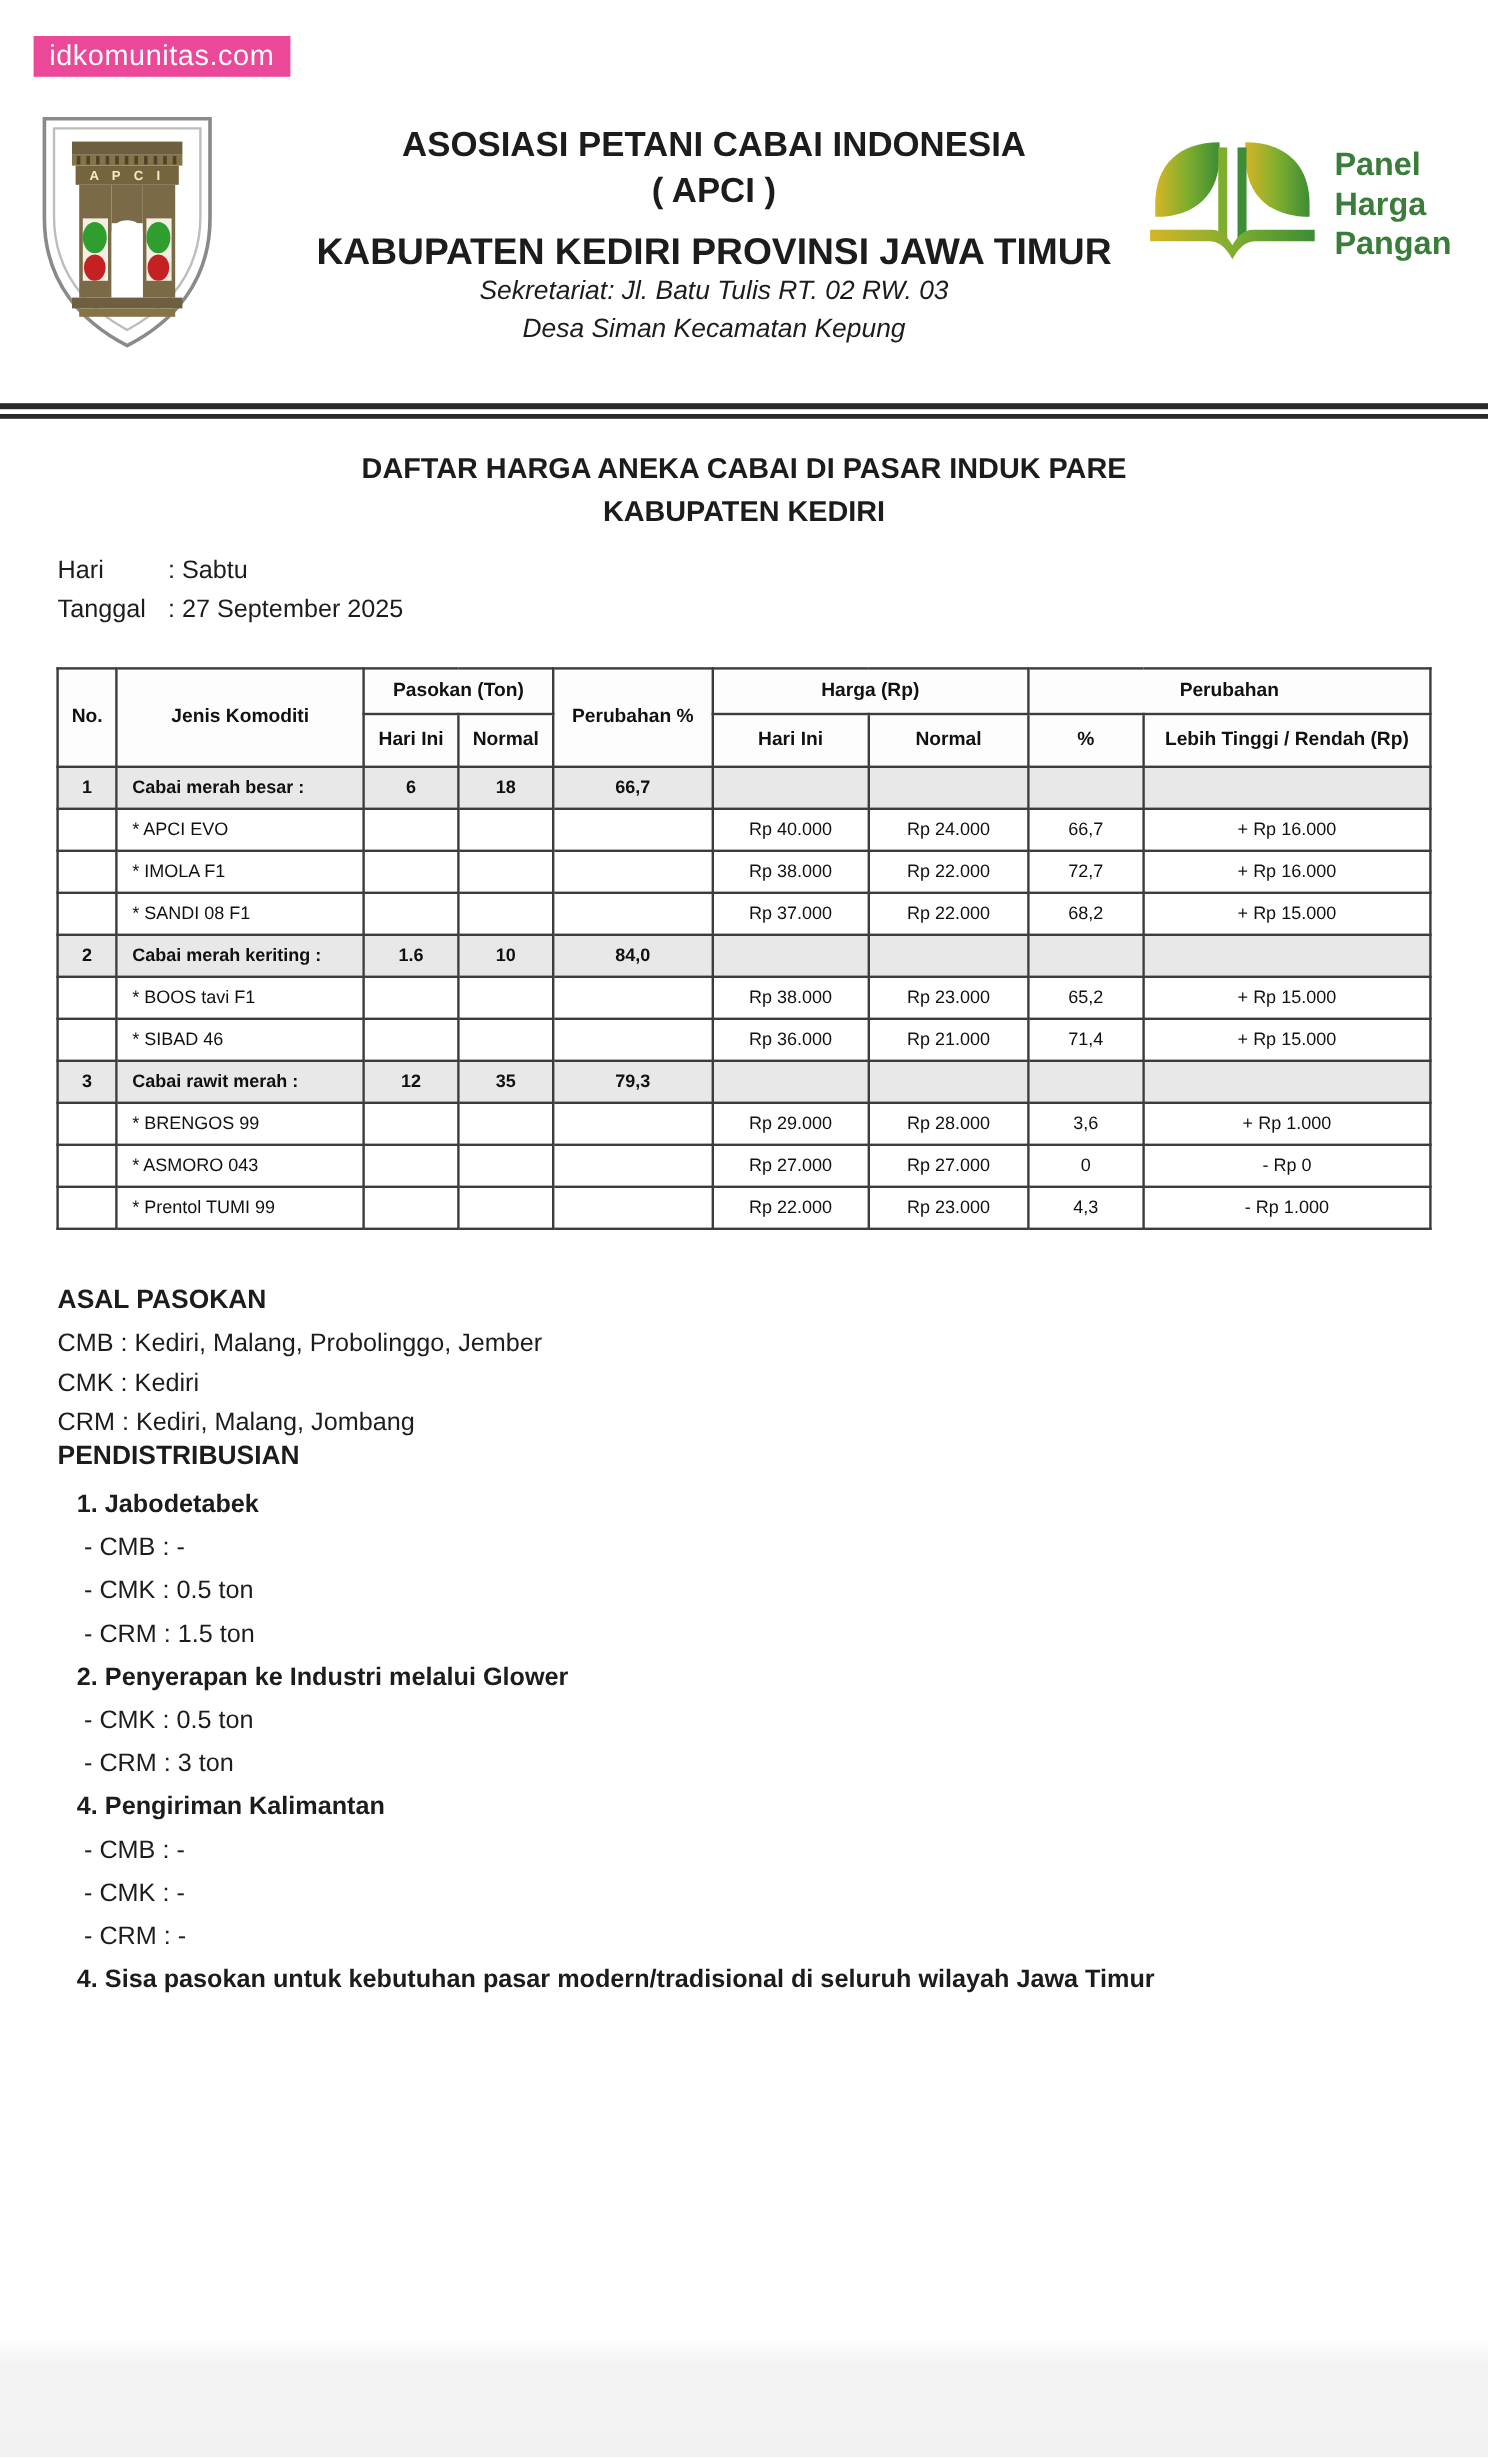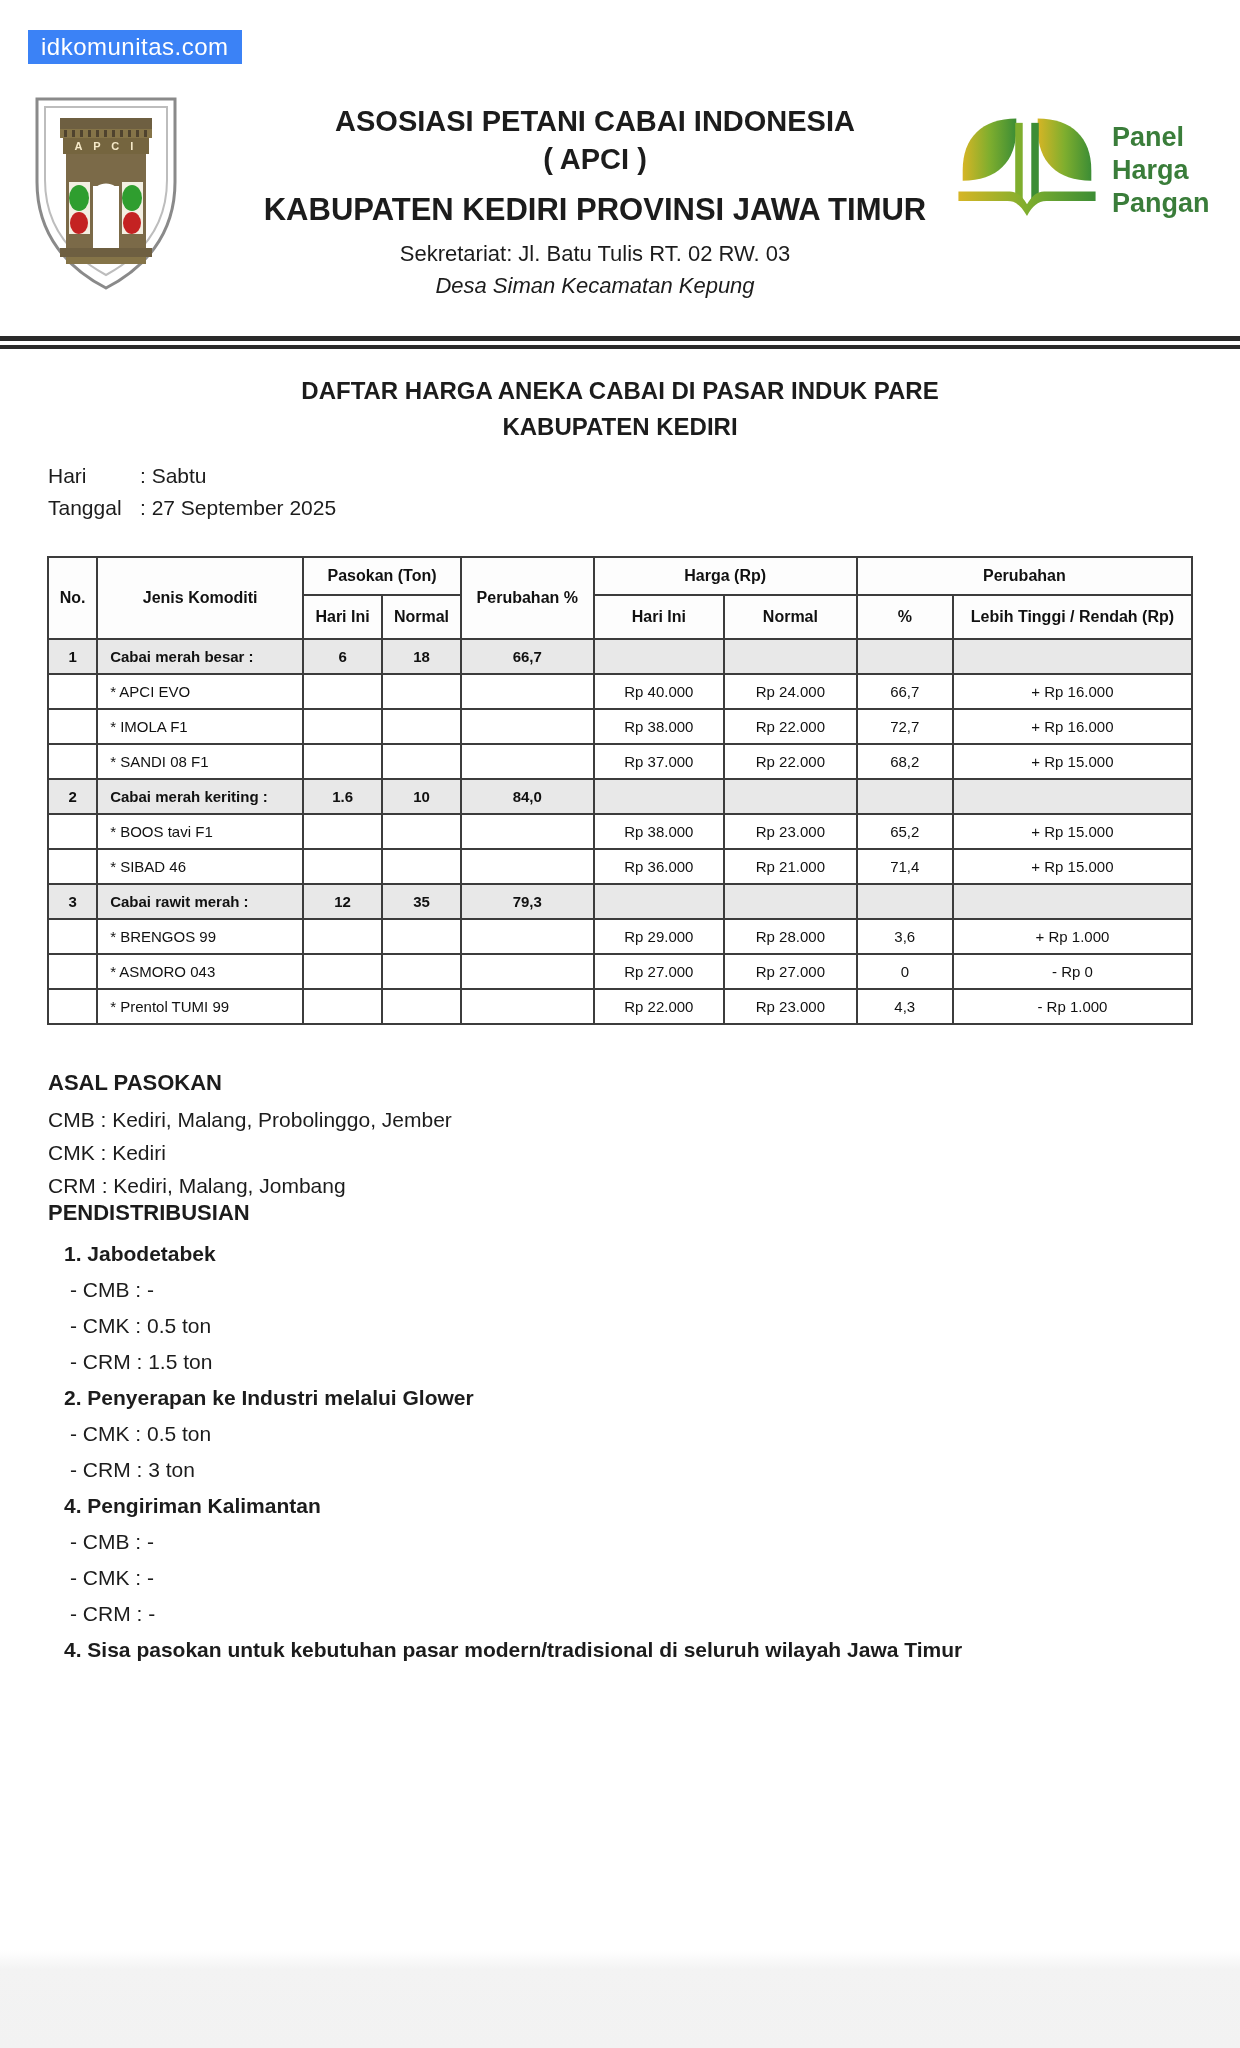--- a/index.html
+++ b/index.html
@@ -7,34 +7,34 @@
     position:relative;
     width:1240px;height:2048px;
     background:#ffffff;
     font-family:"Liberation Sans", sans-serif;
     color:#1c1c1c;
     overflow:hidden;
   }
   
   .banner{
     position:absolute;left:28px;top:30px;
-    background:#3b82f6;color:#ffffff;
+    background:#ec4899;color:#ffffff;
     font-size:24px;line-height:34px;height:34px;
     padding:0 13px;letter-spacing:0.5px;
   }
   
   .shield-logo{position:absolute;left:30px;top:92px;width:152px;height:204px;}
   .head-center{
     position:absolute;left:210px;top:104px;width:770px;
     text-align:center;
   }
   .org1{font-size:29px;font-weight:bold;line-height:34px;}
   .org2{font-size:29px;font-weight:bold;line-height:34px;margin-top:4px;}
   .org3{font-size:31px;font-weight:bold;line-height:36px;margin-top:16px;white-space:nowrap;}
-  .sekre{font-size:22px;margin-top:12px;line-height:28px;}
+  .sekre{font-size:22px;font-style:italic;margin-top:0;line-height:28px;}
   .desa{font-size:22px;font-style:italic;margin-top:4px;line-height:28px;}
   .php-logo{position:absolute;left:952px;top:112px;display:flex;align-items:center;}
   .php-text{margin-left:10px;color:#3a7d3a;font-weight:bold;font-size:27px;line-height:33px;}
   
   .double-rule{
     position:absolute;left:0;top:336px;width:1240px;height:13px;
     border-top:5px solid #2a2a2a;border-bottom:4px solid #2a2a2a;
     box-sizing:border-box;
   }
   

